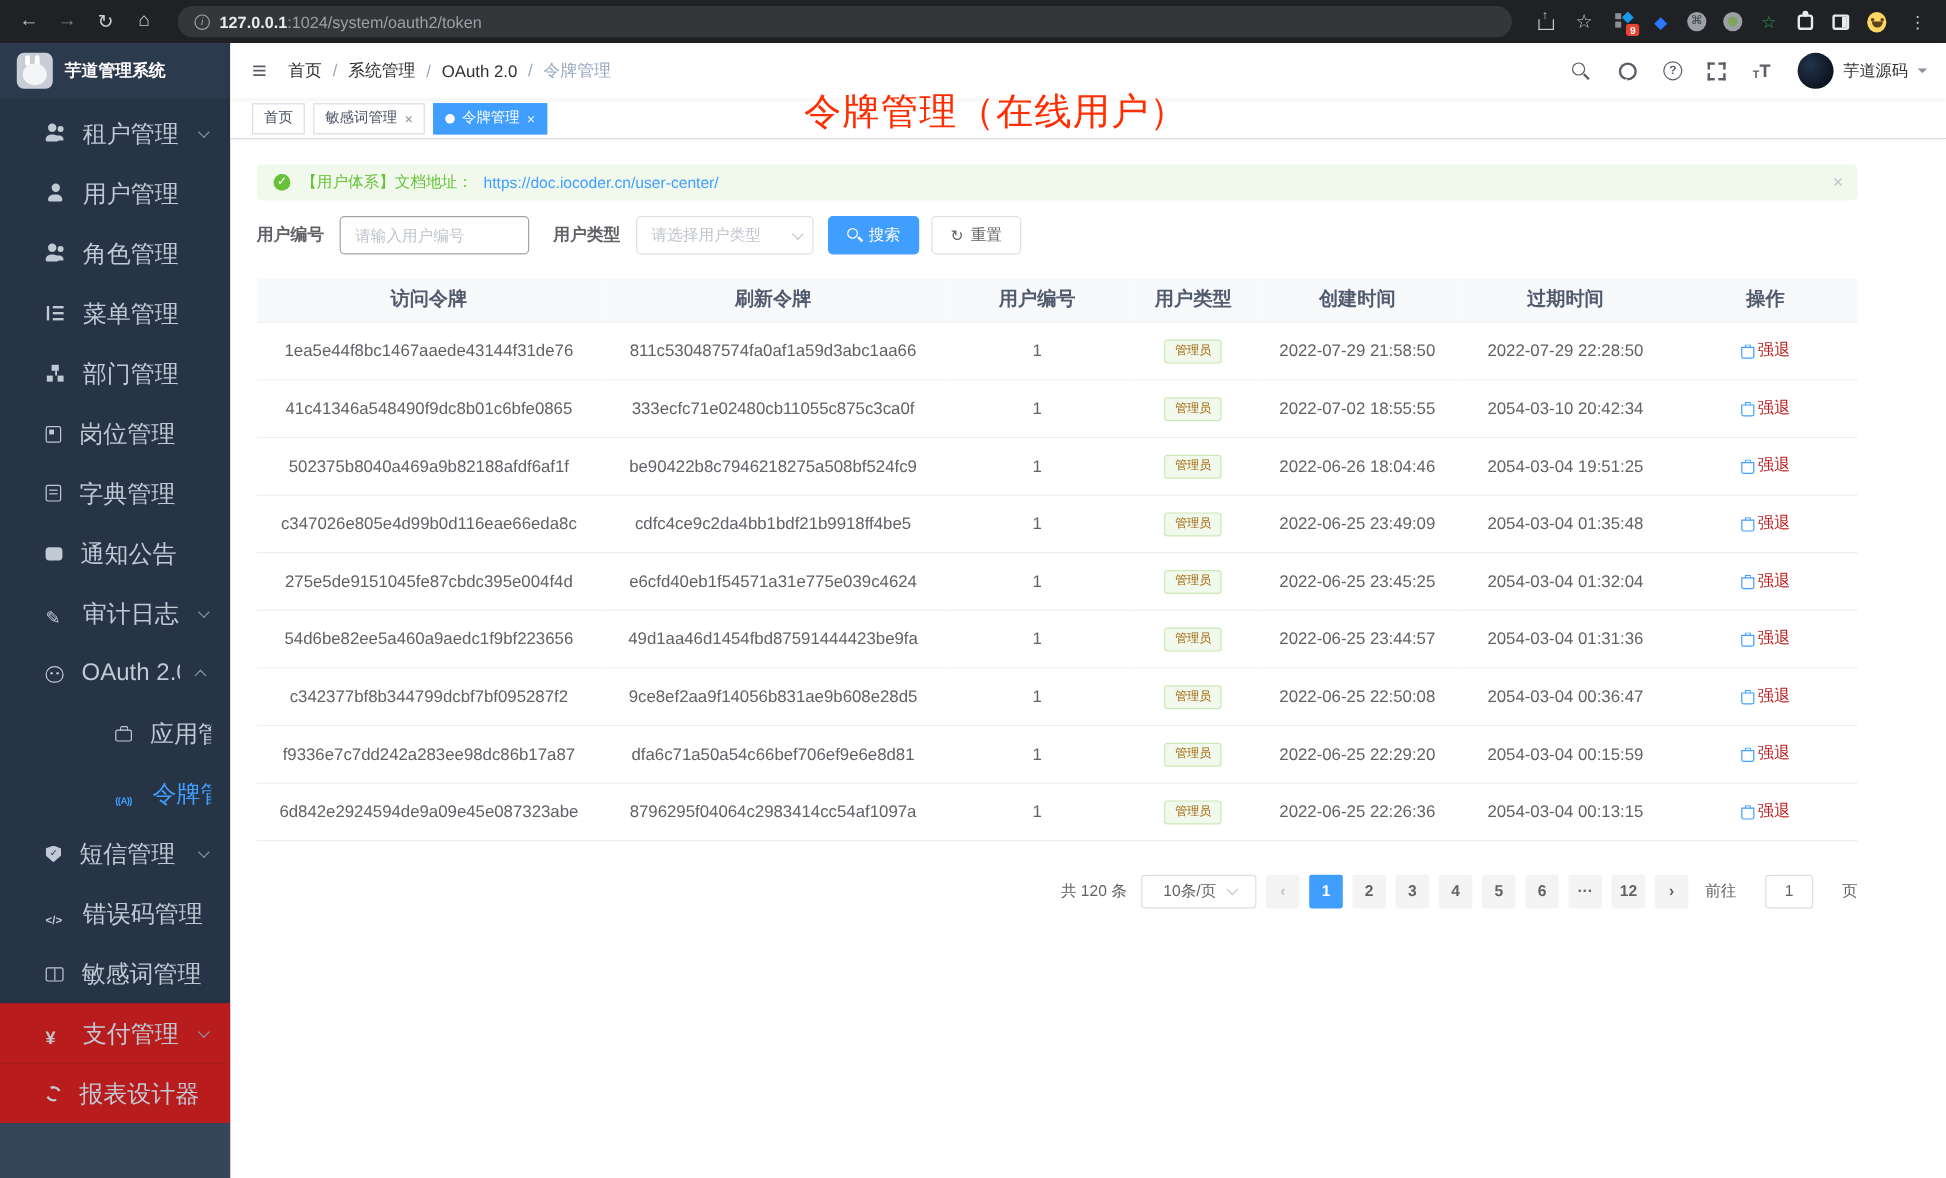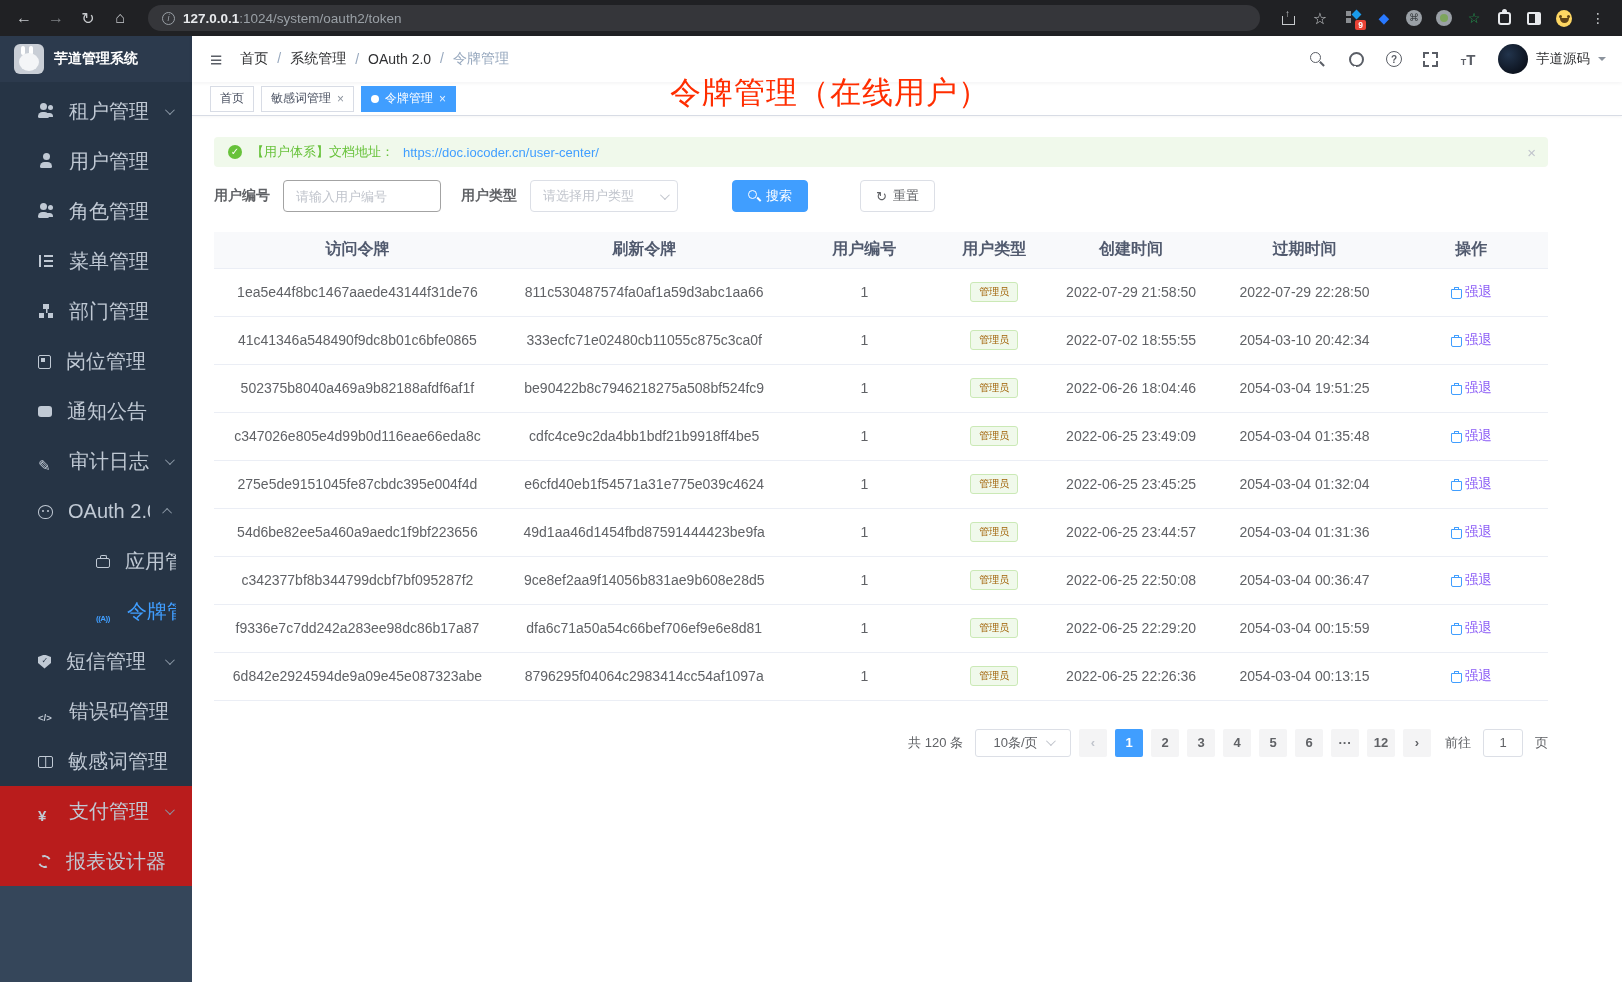--- a/index.html
+++ b/index.html
@@ -134,48 +134,48 @@
 
   
   .filters { display:flex; align-items:center; margin-bottom:20px; }
   .f-label { font-size:14px; font-weight:700; color:#606266; margin-right:13px; }
   .f-input { width:158px; height:32px; border:1px solid #a3a3a3; border-radius:4px; padding:0 12px; font-size:13px; color:#606266; outline:none; font-family:inherit; }
   .f-input::placeholder { color:#c0c4cc; }
   .f-select { width:148px; height:32px; border:1px solid #dcdfe6; border-radius:4px; padding:0 10px 0 12px; display:flex; align-items:center; cursor:pointer; }
   .f-select .ph { font-size:13px; color:#c0c4cc; flex:1; }
   .sel-chev { width:7px; height:7px; border-right:1.4px solid #c0c4cc; border-bottom:1.4px solid #c0c4cc; transform:rotate(45deg) translateY(-2px); flex:none; }
   .gap20 { width:20px; } .gap12 { width:12px; } .gap10 { width:10px; }
-  .btn { height:32px; border-radius:4px; font-size:13px; display:flex; align-items:center; justify-content:center; gap:6px; cursor:pointer; border:1px solid #dcdfe6; background:#fff; color:#606266; padding:12px 15px; font-family:inherit;margin-left:42px; }
+  .btn { height:32px; border-radius:4px; font-size:13px; display:flex; align-items:center; justify-content:center; gap:6px; cursor:pointer; border:1px solid #dcdfe6; background:#fff; color:#606266; padding:12px 15px; font-family:inherit; }
   .btn-primary { background:#409eff; border-color:#409eff; color:#fff; }
   .ic-search { width:12px; height:12px; position:relative; flex:none; }
   .ic-search::before { content:""; position:absolute; left:0; top:0; width:7px; height:7px; border:1.5px solid currentColor; border-radius:50%; }
   .ic-search::after { content:""; position:absolute; right:1px; bottom:0; width:1.5px; height:5px; background:currentColor; transform:rotate(-45deg); }
   .ic-refresh { font-size:13px; line-height:1; }
 
   
   table { width:100%; border-collapse:collapse; table-layout:fixed; }
   thead th { height:36px; background:#f8f9fb; font-size:16px; font-weight:700; color:#515a6e; text-align:center; }
   tbody td { height:48px; font-size:14px; color:#606266; text-align:center; border-top:1px solid #ebeef5; white-space:nowrap; overflow:hidden; }
   tbody tr:last-child td { border-bottom:1px solid #ebeef5; }
   .tag { display:inline-block; padding:3px 8px; font-size:10px; color:#a16207; background:#f0f9eb; border:1px solid #cbe9b6; border-radius:3px; line-height:1.2; }
-  .op-link { color:#8b5cf6; font-size:13.5px; cursor:pointer; display:inline-flex; align-items:center; gap:4px; }
+  .op-link { color:#b91c1c; font-size:13.5px; cursor:pointer; display:inline-flex; align-items:center; gap:4px; }
   .ic-trash { width:10px; height:11px; position:relative; flex:none; }
   .ic-trash::before { content:""; position:absolute; left:0; top:2.6px; width:9px; height:7.5px; border:1.2px solid #409eff; border-top:1.6px solid #409eff; border-radius:0 0 2px 2px; }
   .ic-trash::after { content:""; position:absolute; left:2.8px; top:0; width:3.6px; height:2.4px; border:1.2px solid #409eff; border-bottom:none; border-radius:1px 1px 0 0; }
 
   
   .pagination { margin-top:28px; display:flex; align-items:center; justify-content:flex-end; gap:8px; font-size:13px; color:#606266; }
   .pg-total { margin-right:4px; }
   .pg-size { width:96px; height:28px; border:1px solid #dcdfe6; border-radius:3px; display:flex; align-items:center; justify-content:center; gap:8px; cursor:pointer; color:#606266; }
   .pg-btn { min-width:28px; height:28px; border-radius:2px; background:#f4f4f5; display:flex; align-items:center; justify-content:center; font-size:13px; font-weight:700; color:#606266; cursor:pointer; padding:0 4px; }
   .pg-btn.disabled { color:#c0c4cc; cursor:default; }
   .pg-list { display:flex; gap:8px; }
   .pg-page { min-width:28px; height:28px; border-radius:2px; background:#f4f4f5; display:flex; align-items:center; justify-content:center; font-size:13px; font-weight:700; color:#606266; cursor:pointer; }
   .pg-page.active { background:#409eff; color:#fff; }
-  .pg-goto { display:flex; align-items:center; gap:12px; margin-left:6px; }
+  .pg-goto { display:flex; align-items:center; gap:24px; margin-left:6px; }
   .pg-input { width:40px; height:28px; border:1px solid #dcdfe6; border-radius:3px; text-align:center; font-size:13px; color:#606266; outline:none; font-family:inherit; }
 </style>
 </head>
 <body>
 
 <div class="browser-bar">
   <div class="b-btn">←</div>
   <div class="b-btn dim">→</div>
   <div class="b-btn">↻</div>
   <div class="b-btn">⌂</div>
@@ -250,20 +250,25 @@
           <span class="m-label">部门管理</span>
 
         </div>
 
         <div class="m-item">
           <span class="ic ic-post"></span>
           <span class="m-label">岗位管理</span>
 
         </div>
 
+        <div class="m-item">
+          <span class="ic ic-dict"></span>
+          <span class="m-label">字典管理</span>
+
+        </div>
 
         <div class="m-item">
           <span class="ic ic-notice"></span>
           <span class="m-label">通知公告</span>
 
         </div>
 
         <div class="m-item">
           <span class="ic ic-log"></span>
           <span class="m-label">审计日志</span>

